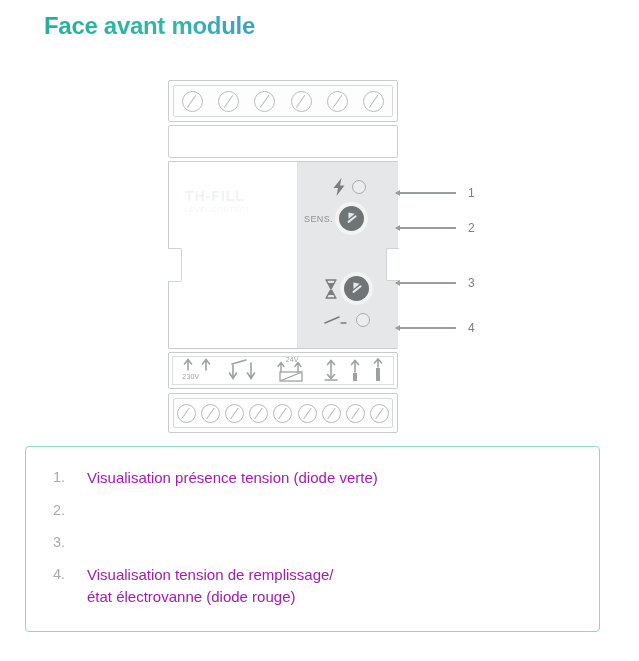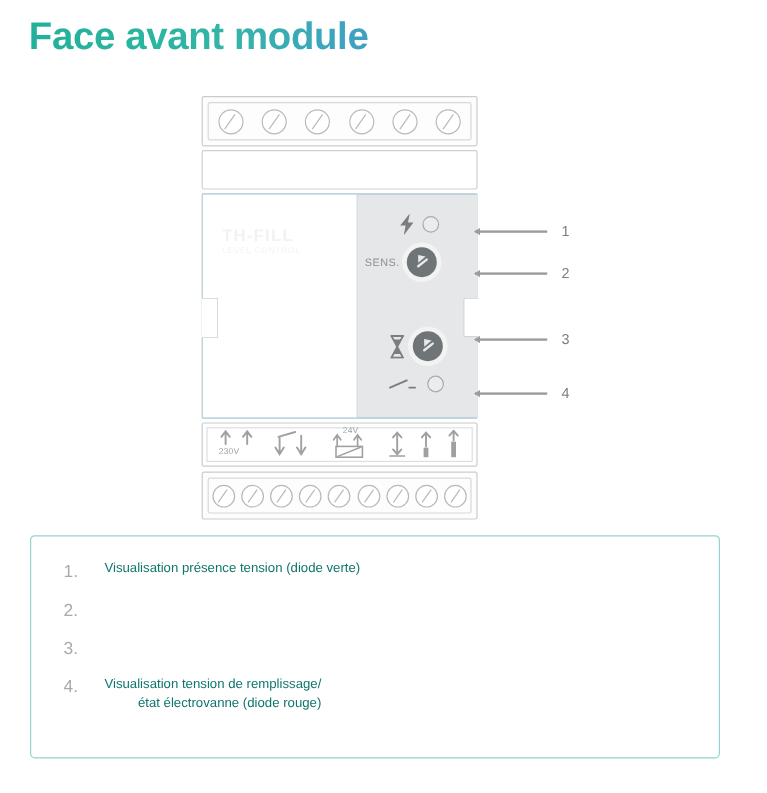--- a/index.html
+++ b/index.html
@@ -11,23 +11,23 @@
     width: 639px;
     height: 661px;
     position: relative;
     font-family: "Liberation Sans", sans-serif;
     overflow: hidden;
   }
 
   
   #page-title {
     position: absolute;
-    left: 24px;
+    left: 44px;
     top: 12px;
-    font-size: 32px;
+    font-size: 24px;
     font-weight: 600;
     letter-spacing: -0.3px;
     color: #2bb6a3;
     background: linear-gradient(100deg, #22b09a 0%, #2ab59f 35%, #35b4a8 60%, #3f9fc4 100%);
     -webkit-background-clip: text;
     background-clip: text;
     -webkit-text-fill-color: transparent;
     white-space: nowrap;
   }
 
@@ -111,21 +111,21 @@
 
   
   #module-body {
     position: absolute;
     left: 0;
     top: 81px;
     width: 230px;
     height: 188px;
     box-sizing: border-box;
     border: 1px solid #c9cccd;
-    background: #0ea5e9;
+    background: #f9a8d4;
     border-radius: 1px;
   }
   #body-left {
     position: absolute;
     left: 0;
     top: 0;
     width: 129px;
     height: 100%;
     background: #ffffff;
     border-right: 1px solid #dfe1e2;
@@ -333,25 +333,24 @@
     margin-bottom: 11px;
   }
   .legend-num {
     width: 34px;
     flex: 0 0 34px;
     font-size: 14.5px;
     color: #a8abac;
     line-height: 1.45;
   }
   .legend-text {
-    font-size: 11px;
-    color: #0f766e;
+    font-size: 15px;
+    color: #a21caf;
     line-height: 1.45;
     white-space: pre-line;
-    text-align: right;
   }
 </style>
 </head>
 <body>
 
 <div id="page-title">Face avant module</div>
 
 <div id="module-diagram">
 
   <div id="terminals-top" class="term-strip">

